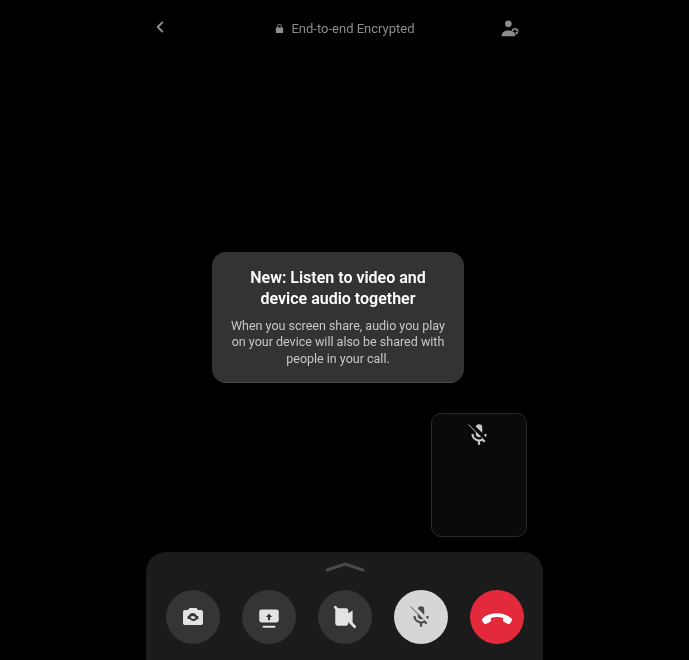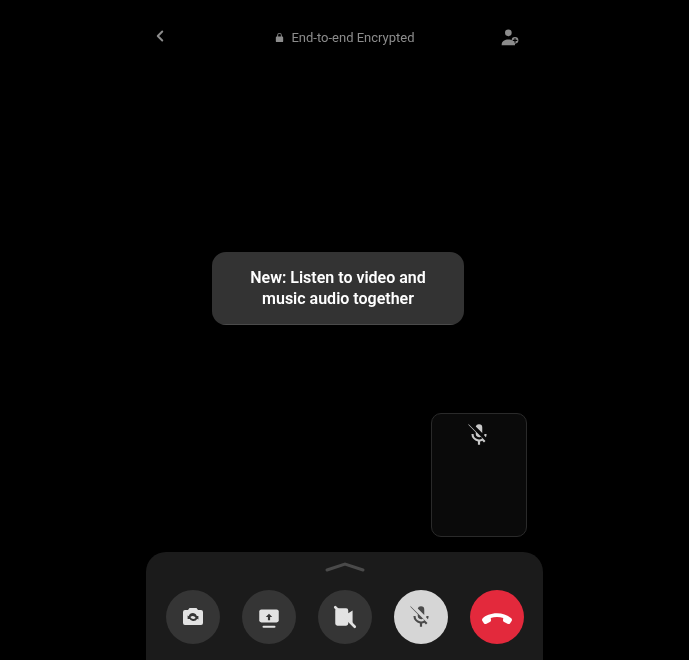--- a/index.html
+++ b/index.html
@@ -1,20 +1,20 @@
 <!DOCTYPE html>
 <html><head>
   <meta charset="utf-8">
   <style>
     * { margin: 0; padding: 0; box-sizing: border-box; }
     html, body { width: 689px; height: 660px; background: #000; font-family: -apple-system, BlinkMacSystemFont, "Segoe UI", Roboto, Helvetica, Arial, sans-serif; overflow: hidden; }
     .screen { position: relative; width: 689px; height: 660px; background: #000; }
 
     
-    .header { position: absolute; top: 14px; left: 0; right: 0; height: 46px; display: flex; align-items: center; justify-content: center; color: #8c8c8c; }
+    .header { position: absolute; top: 5px; left: 0; right: 0; height: 46px; display: flex; align-items: center; justify-content: center; color: #8c8c8c; }
     .back { position: absolute; left: 148px; top: 10px; width: 24px; height: 24px; display:flex; align-items:center; justify-content:center; color:#8c8c8c; cursor:pointer;}
     .enc { display:flex; align-items:center; gap:6px; font-size: 13px; color:#8c8c8c;}
     .add-p { position:absolute; right: 168px; top: 12px; width:22px; height:22px; display:flex; align-items:center; justify-content:center; color:#8c8c8c; cursor:pointer;}
 
     
     .dialog { position:absolute; left: 212px; top: 252px; width: 252px; background: #333333; border-radius: 14px; overflow:hidden; box-shadow: 0 4px 20px rgba(0,0,0,0.5); }
     .dialog-body { padding: 16px 14px 14px 14px; text-align:center; }
     .dialog-title { color: #fff; font-size: 16px; font-weight: 600; line-height: 1.3; padding: 0 8px;}
     .dialog-desc { color: #c7c7c7; font-size: 12.5px; line-height: 1.35; margin-top: 8px; padding: 0 2px;}
     .dialog-sep { height:1px; background: rgba(255,255,255,0.12); }
@@ -56,21 +56,22 @@
           <circle cx="10" cy="7" r="4"></circle>
           <path d="M2 21c0-4 4-6 8-6s8 2 8 6v1H2v-1z"></path>
           <circle cx="18" cy="16" r="4" fill="#8c8c8c"></circle>
           <path d="M18 13.8v4.4M15.8 16h4.4" stroke="#000" stroke-width="1.4" stroke-linecap="round"></path>
         </svg>
     </div>
   </div>
 
   <div class="dialog">
     <div class="dialog-body">
-      <div class="dialog-title">New: Listen to video and music audio together</div>
+      <div class="dialog-title">New: Listen to video and device audio together</div>
+      <div class="dialog-desc">When you screen share, audio you play on your device will also be shared with people in your call.</div>
     </div>
     <div class="dialog-sep"></div>
   </div>
 
   <div class="tile">
     <div class="muted">
       <svg width="26" height="26" viewBox="0 0 24 24" fill="currentColor">
           <path d="M12 2a3 3 0 0 0-3 3v6a3 3 0 0 0 4.5 2.6L9 9.1V5a3 3 0 0 1 3-3z" opacity="0"></path>
           <path d="M12 2a3 3 0 0 1 3 3v5.2l-6-6A3 3 0 0 1 12 2z"></path>
           <path d="M9 9.5V11a3 3 0 0 0 4.6 2.5l1.5 1.5A5 5 0 0 1 7 11h-2a7 7 0 0 0 6 6.9V21h2v-3.1c.7-.1 1.4-.3 2-.6l1.6 1.6 1.4-1.4-16-16L2.6 3 9 9.5z"></path>

